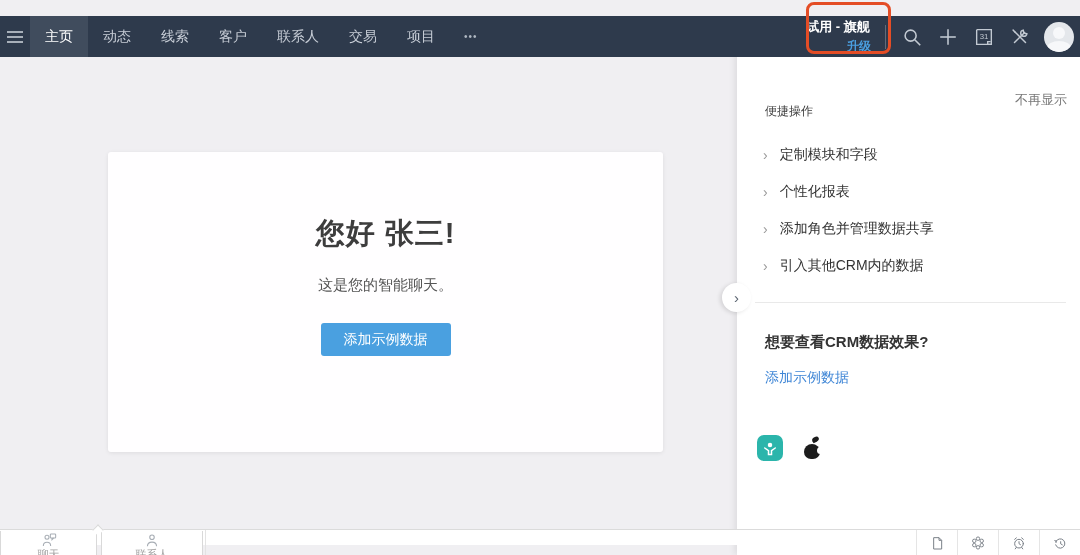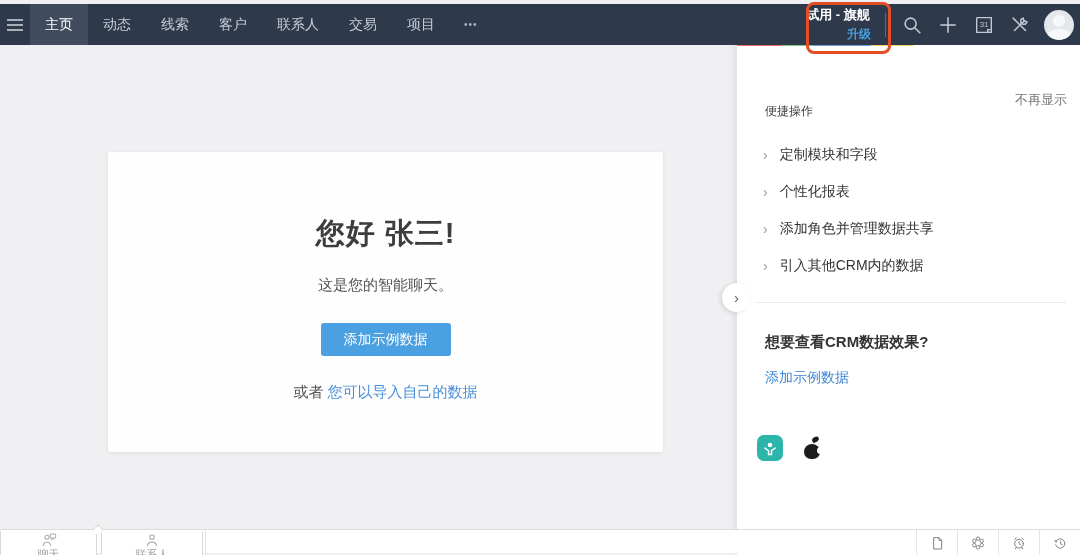--- a/index.html
+++ b/index.html
@@ -1,21 +1,21 @@
 <!DOCTYPE html>
 <html><head>
 <meta charset="utf-8">
 <style>
   * { margin:0; padding:0; box-sizing:border-box; }
   html,body { width:1080px; height:555px; }
   body { font-family:"Liberation Sans","DejaVu Sans",sans-serif; background:#fff; }
   .screen { position:relative; width:1080px; height:555px; overflow:hidden; background:#f0eff2; }
 
   
-  .navbar { position:absolute; left:0; top:4px; width:1080px; height:41px;
+  .navbar { position:absolute; left:0; top:16px; width:1080px; height:41px;
             background:#2e3a4c; display:flex; align-items:stretch; z-index:20; }
   .nav-burger { width:30px; display:flex; align-items:center; justify-content:center; cursor:pointer; }
   .nav-burger svg { display:block; }
   .nav-tabs { display:flex; align-items:stretch; }
   .nav-tab { display:flex; align-items:center; padding:0 15px; font-size:14px;
              color:#c7cdd6; cursor:pointer; }
   .nav-tab.active { background:#404c5d; color:#fff; }
   .nav-more { display:flex; align-items:center; padding:0 14px; color:#aeb6c0;
               font-size:10px; letter-spacing:1px; cursor:pointer; }
   .nav-right { position:absolute; right:0; top:0; height:41px; display:flex;
@@ -88,21 +88,21 @@
   .apple-logo { position:relative; width:22px; height:24px; cursor:pointer; }
   .apple-logo .bodyA { position:absolute; left:3px; top:8px; width:16px; height:15px;
                        background:#1c1c1c; border-radius:8px 8px 7px 7px; }
   .apple-logo .bite { position:absolute; right:-1px; top:11px; width:7px; height:7px;
                       background:#fff; border-radius:50%; }
   .apple-logo .leaf { position:absolute; left:11px; top:1px; width:7px; height:5px;
                       background:#1c1c1c; border-radius:70% 70% 70% 0;
                       transform:rotate(-28deg); }
 
   
-  .bottom-bar { position:absolute; left:0; top:529px; width:1080px; height:24px;
+  .bottom-bar { position:absolute; left:0; top:529px; width:1080px; height:16px;
                 background:#fff; border-top:1px solid #dbdbdb; z-index:12; }
   .chat-tab { position:absolute; top:1px; height:34px; background:#fff;
               border:1px solid #d9d9d9; border-top:none; display:flex; flex-direction:column;
               align-items:center; padding-top:2px; cursor:pointer; color:#a2a2a2;
               font-size:11px; }
   .chat-tab svg { display:block; }
   .tab-chat { left:0; width:97px; }
   .tab-contacts { left:101px; width:102px; }
   .chat-notch { position:absolute; left:94px; top:-4px; width:8px; height:8px; background:#fff;
                 border-top:1px solid #d9d9d9; border-left:1px solid #d9d9d9;
@@ -187,21 +187,20 @@
     </div>
   </header>
 
   <div class="annotation-box"></div>
 
   <main class="main-area">
     <section class="welcome-card">
       <h1 class="greeting">您好 张三!</h1>
       <p class="welcome-sub">这是您的智能聊天。</p>
       <button class="sample-btn">添加示例数据</button>
-      <p class="or-line"><span>或者 </span><a>您可以导入自己的数据</a></p>
     </section>
   </main>
 
   <button class="panel-handle">›</button>
 
   <aside class="right-panel">
     <div class="stripe">
       <i class="s0" style="background:#f2696b"></i>
       <i class="s1" style="background:#7fc888"></i>
       <i class="s2" style="background:#6f9fd8"></i>

